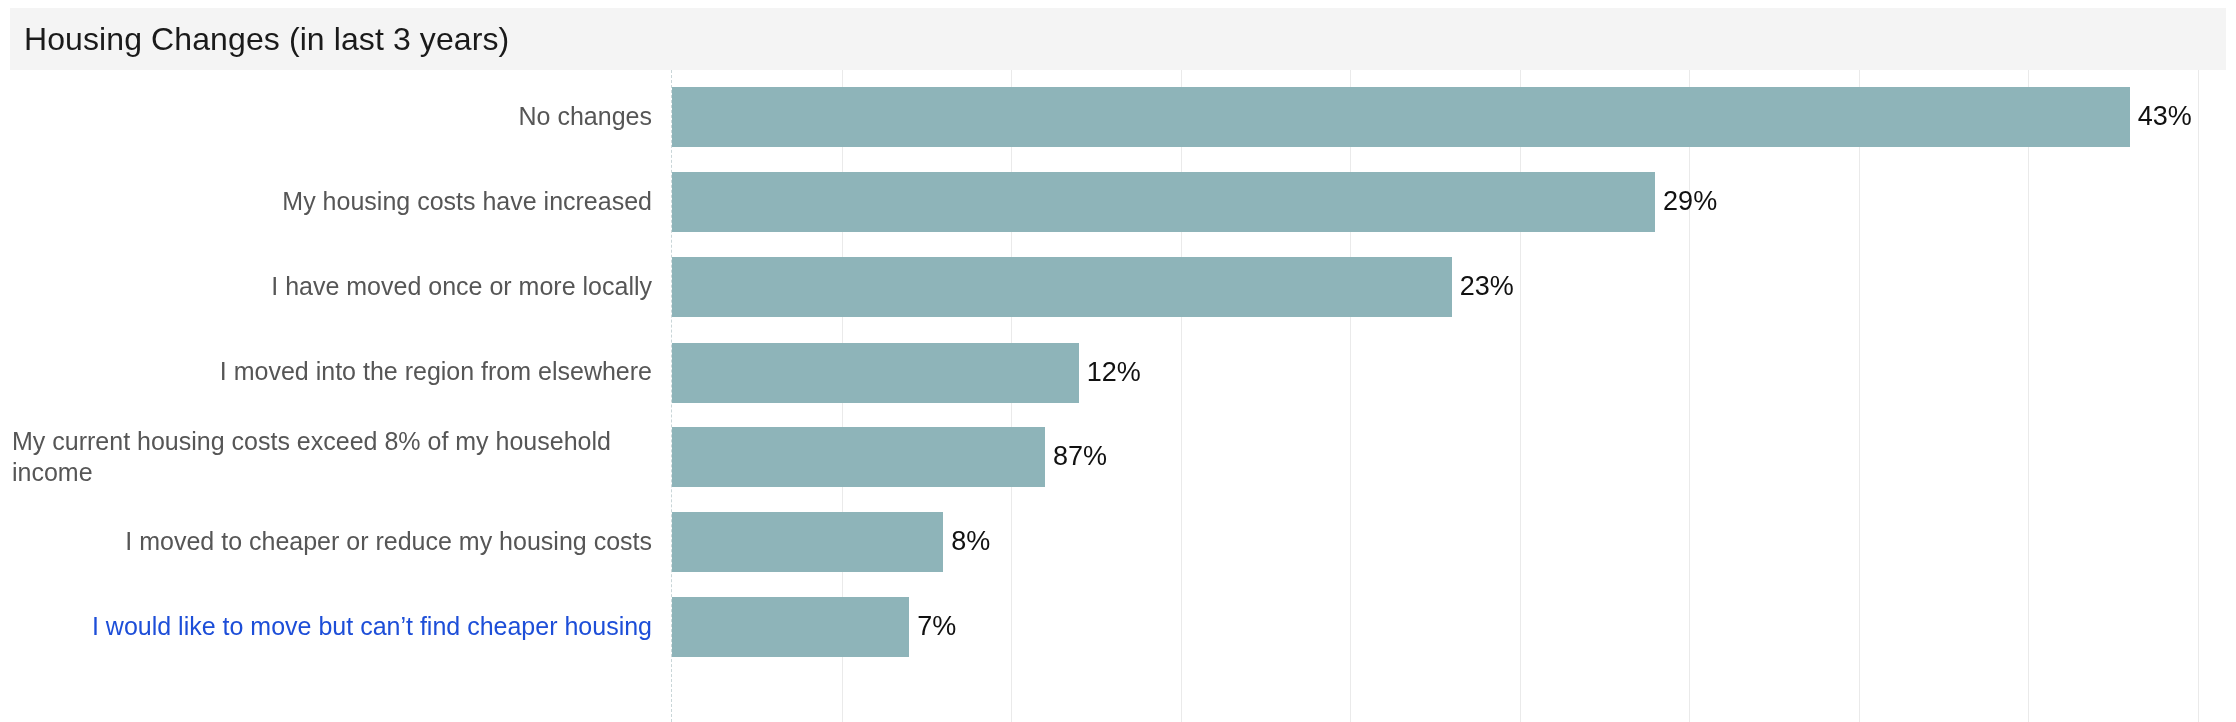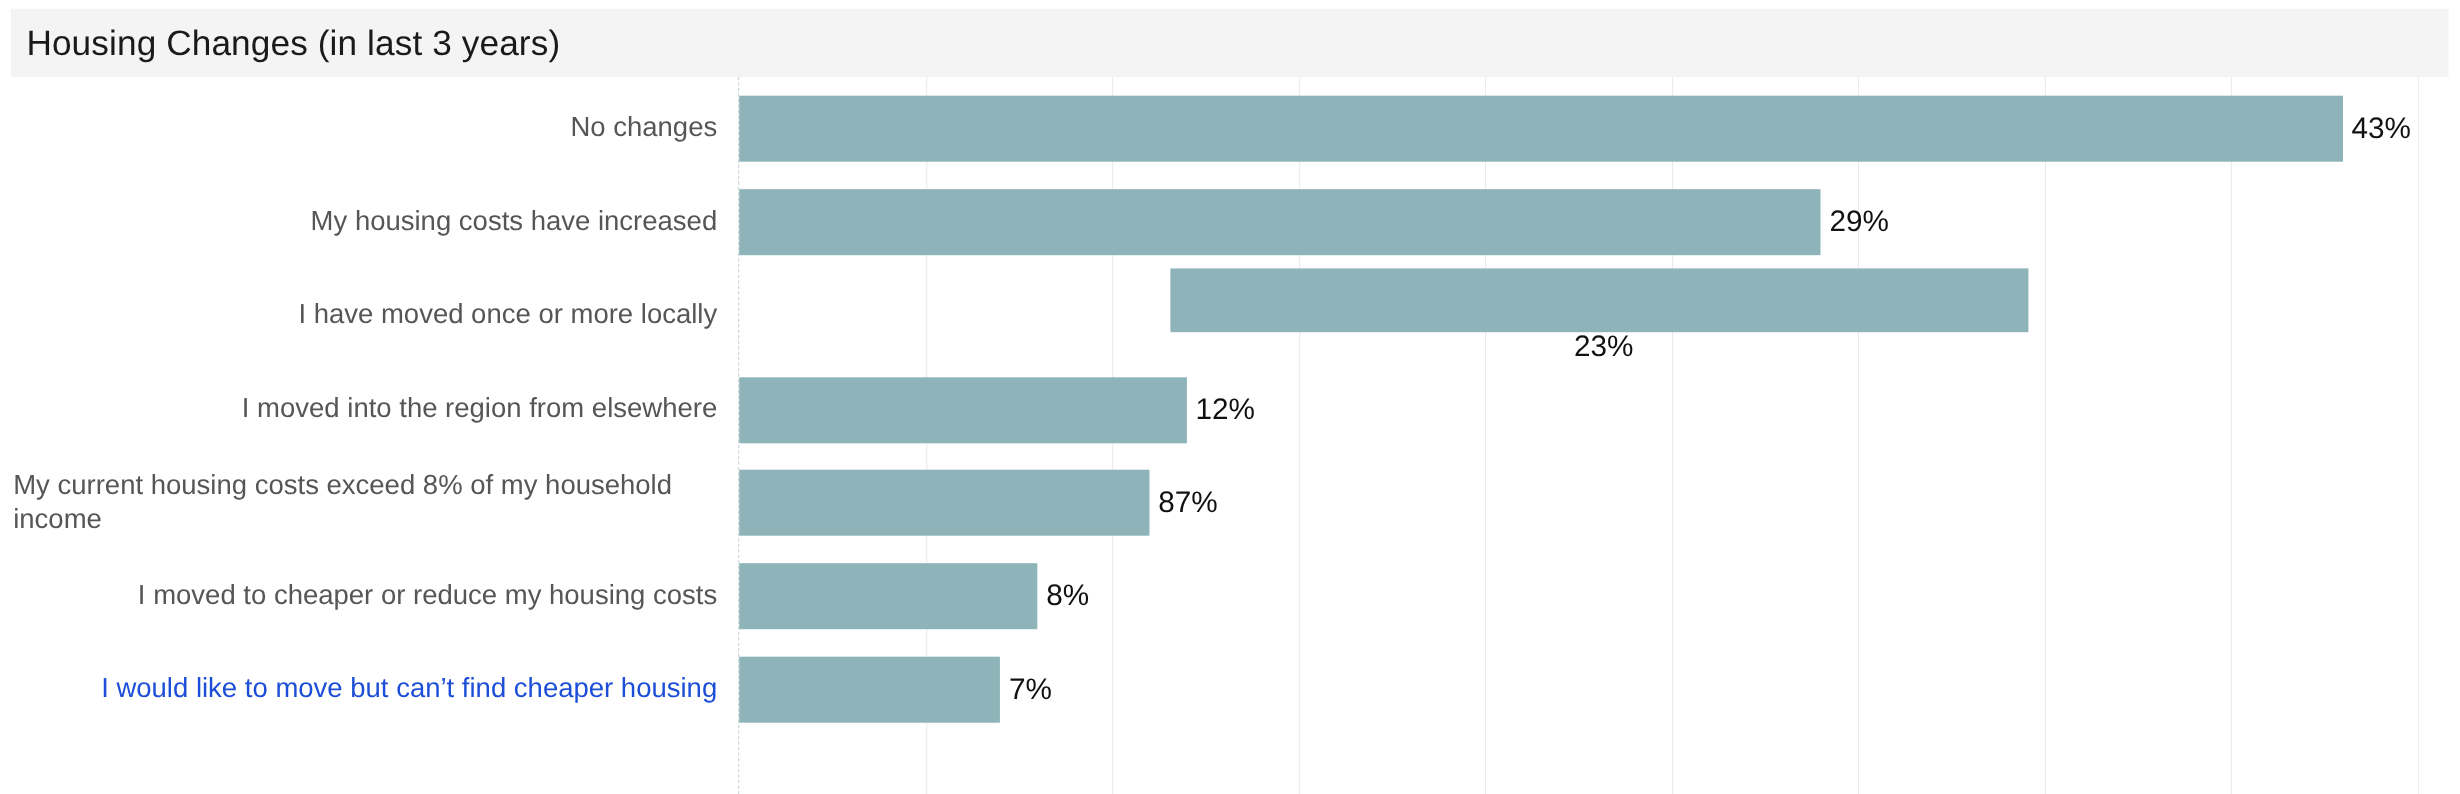--- a/index.html
+++ b/index.html
@@ -181,21 +181,21 @@
         </div>
       <div class="rows" id="bar-rows">
           <div class="bar-track" style="top: 4px;">
             <div class="bar" title="43%" style="width: 1457.7px; background: rgb(142, 180, 185);"></div>
             <div class="bar-value" style="color: rgb(17, 17, 17);">43%</div>
           </div>
           <div class="bar-track" style="top: 89px; align-items: center;">
             <div class="bar" title="29%" style="width: 983.1px; background: rgb(142, 180, 185);"></div>
             <div class="bar-value" style="color: rgb(17, 17, 17);">29%</div>
           </div>
-          <div class="bar-track" style="top: 174px; flex-direction: column;">
+          <div class="bar-track" style="top: 174px;">
             <div class="bar" title="23%" style="width: 779.7px; background: rgb(142, 180, 185);"></div>
             <div class="bar-value" style="color: rgb(17, 17, 17);">23%</div>
           </div>
           <div class="bar-track" style="top: 260px; align-items: center;">
             <div class="bar" title="12%" style="width: 406.8px; background: rgb(142, 180, 185);"></div>
             <div class="bar-value" style="color: rgb(17, 17, 17);">12%</div>
           </div>
           <div class="bar-track" style="top: 344px;">
             <div class="bar" title="11%" style="width: 372.9px; background: rgb(142, 180, 185);"></div>
             <div class="bar-value" style="color: rgb(17, 17, 17);">87%</div>

